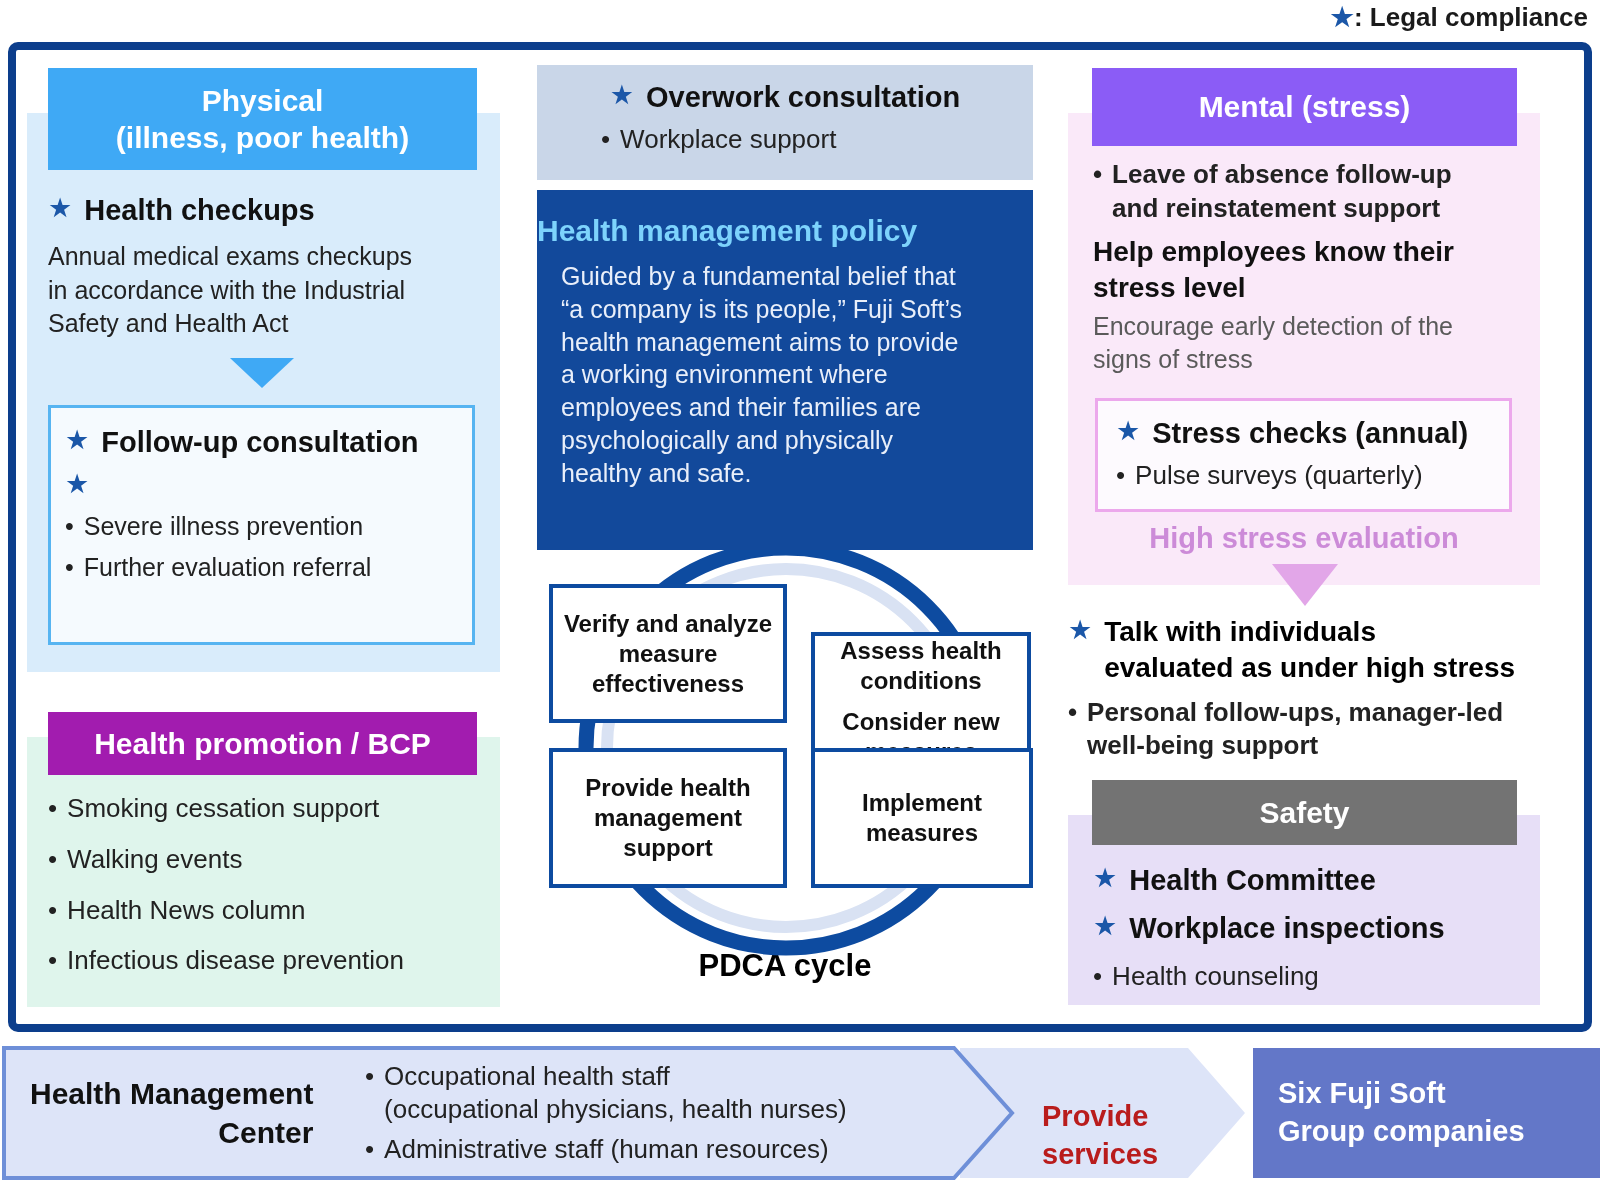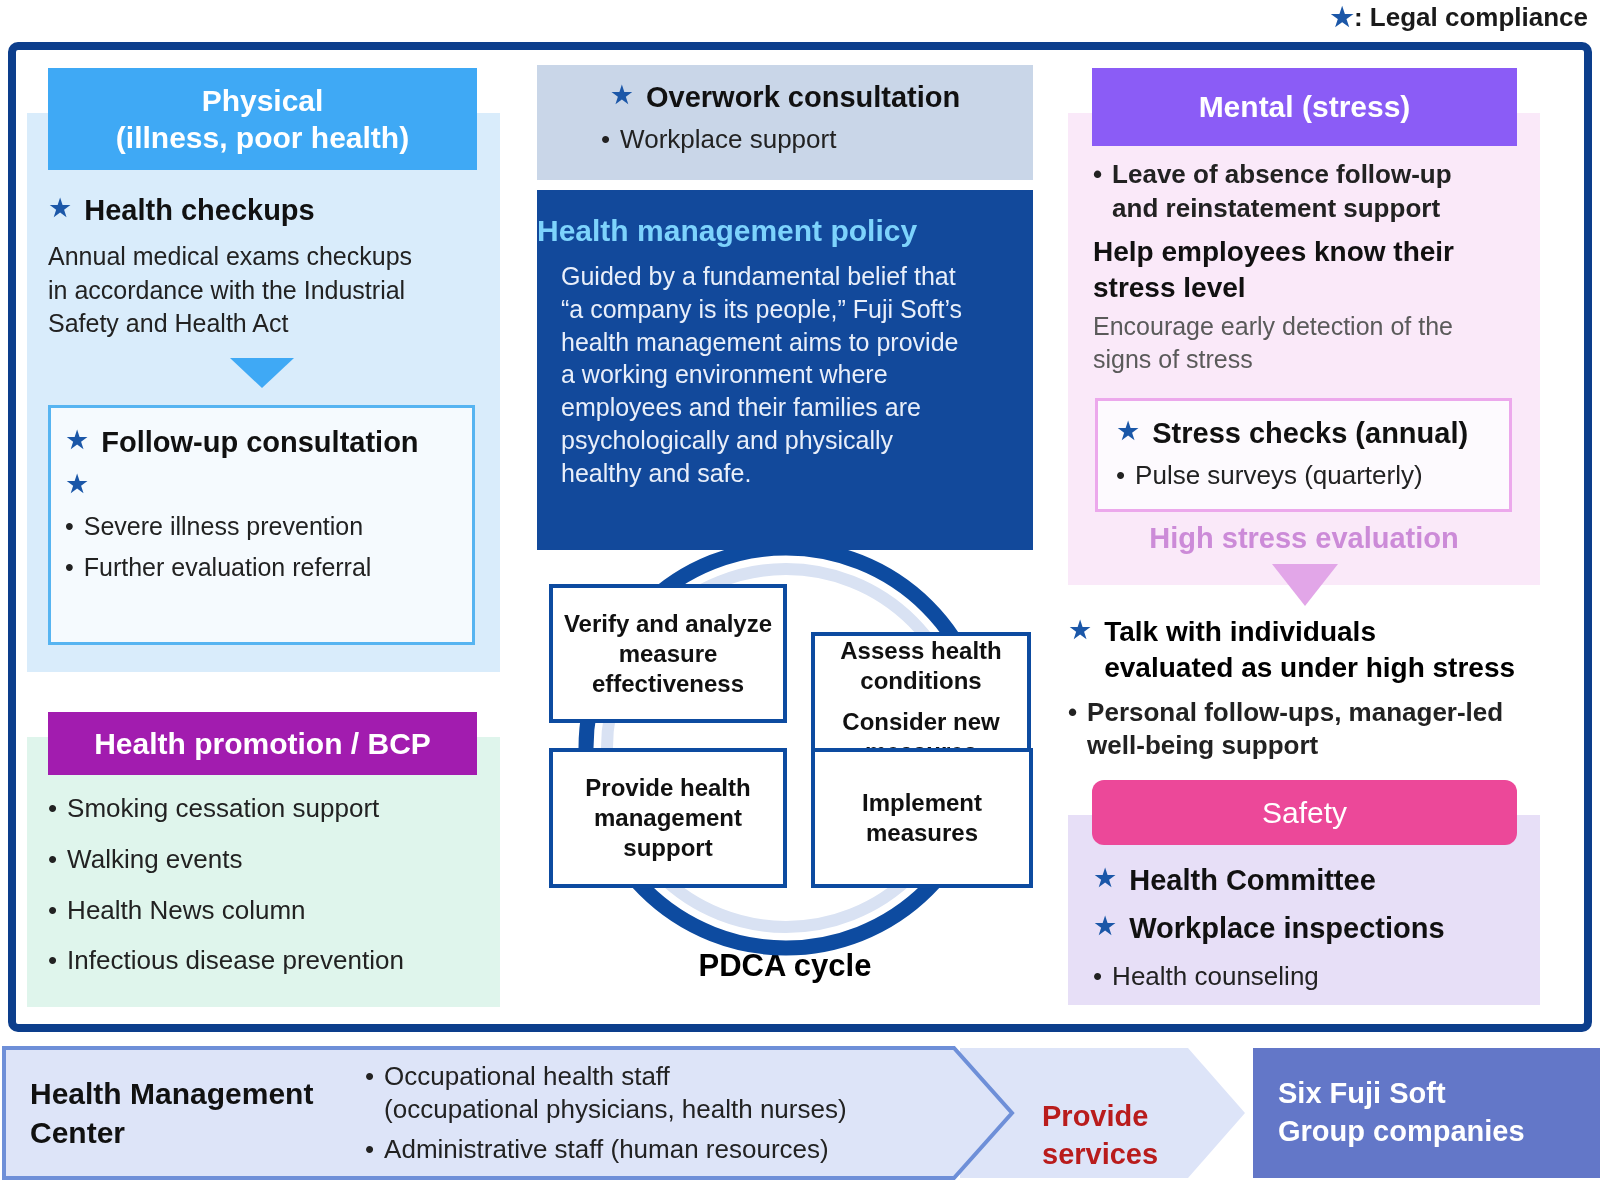--- a/index.html
+++ b/index.html
@@ -61,31 +61,31 @@
   .mental-help{left:1093px;top:234px;width:440px;font-size:28px;font-weight:bold;line-height:1.28;color:#111;}
   .mental-enc{left:1093px;top:310px;width:440px;font-size:25px;line-height:1.32;color:#5a5a5a;}
   .stress-box{left:1095px;top:398px;width:417px;height:114px;background:#fdfafe;border:3px solid #eca8ec;padding:14px 0 0 18px;}
   .stress-box .bulletrow{margin-top:8px;font-size:26px;}
   .highstress{left:1068px;top:522px;width:472px;text-align:center;font-size:29px;font-weight:bold;color:#cc8bd8;}
   .tri-pink{left:1272px;top:564px;width:0;height:0;border-left:33px solid transparent;border-right:33px solid transparent;border-top:42px solid #e2a6e8;}
   .talk-row{left:1068px;top:614px;width:510px;}
   .talk-row .txt{font-size:28px;font-weight:bold;line-height:1.28;color:#000;}
   .talk-bullet{left:1068px;top:696px;width:510px;font-size:26px;font-weight:600;}
   .talk-bullet .txt{line-height:1.28;}
-  .safety-header{left:1092px;top:780px;width:425px;height:65px;background:#ec4899;color:#fff;font-size:30px;font-weight:normal;border-radius:12px;}
+  .safety-header{left:1092px;top:780px;width:425px;height:65px;background:#737373;color:#fff;font-size:30px;font-weight:bold;}
   .safety-panel{left:1068px;top:815px;width:472px;height:190px;background:#e7dff7;}
   .safety-i1{left:1093px;top:862px;width:430px;}
   .safety-i2{left:1093px;top:910px;width:430px;}
   .safety-b{left:1093px;top:960px;width:430px;font-size:26px;}
 
   
   .foot-arrow2{left:960px;top:1048px;width:285px;height:130px;background:#dde4f8;z-index:1;
                clip-path:polygon(0 0,80% 0,100% 50%,80% 100%,0 100%);}
   .foot-svg{left:2px;top:1046px;z-index:2;}
-  .foot-title{left:30px;top:1048px;height:130px;font-size:30px;font-weight:bold;line-height:1.3;z-index:3;color:#111;}
+  .foot-title{left:30px;top:1048px;height:130px;font-size:30px;font-weight:bold;line-height:1.3;z-index:3;color:#111;text-align:right;}
   .foot-staff{left:365px;top:1048px;height:130px;width:590px;gap:8px;z-index:3;}
   .foot-staff .bulletrow{font-size:26px;line-height:1.25;}
   .foot-provide{left:1042px;top:1048px;height:160px;font-size:29px;font-weight:bold;line-height:1.3;z-index:3;color:#b91c1c;margin-top:8px;}
   .companies{left:1253px;top:1048px;width:347px;height:130px;background:#6377c8;z-index:1;padding-left:25px;}
   .companies .txt{color:#fff;font-size:29px;font-weight:bold;line-height:1.3;}
 </style>
 </head>
 <body>
 
 <div class="canvas">

